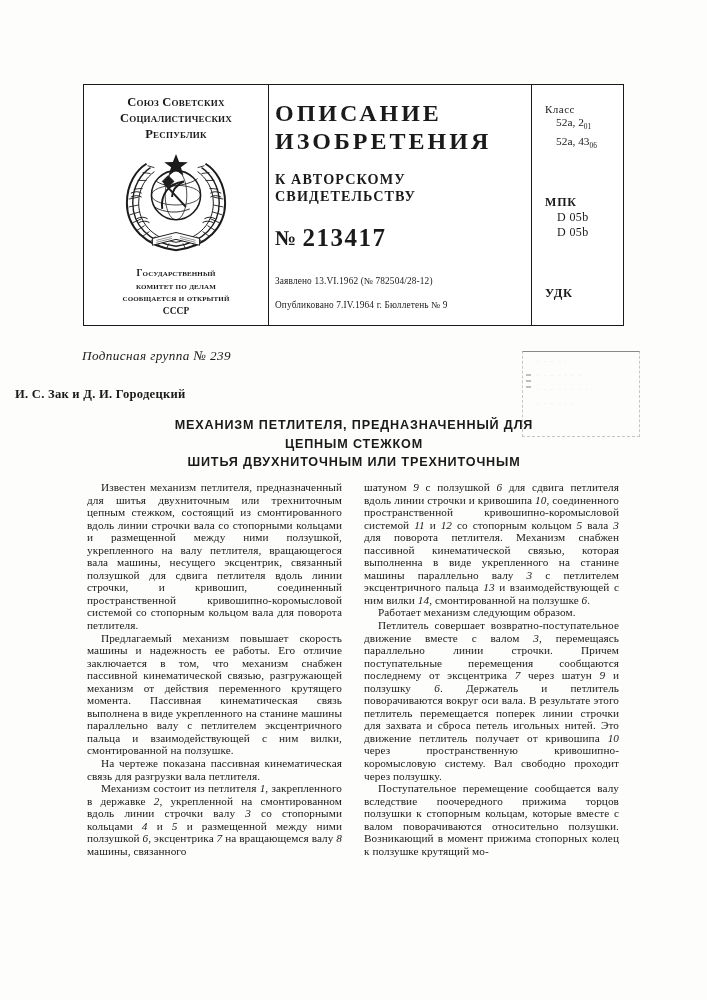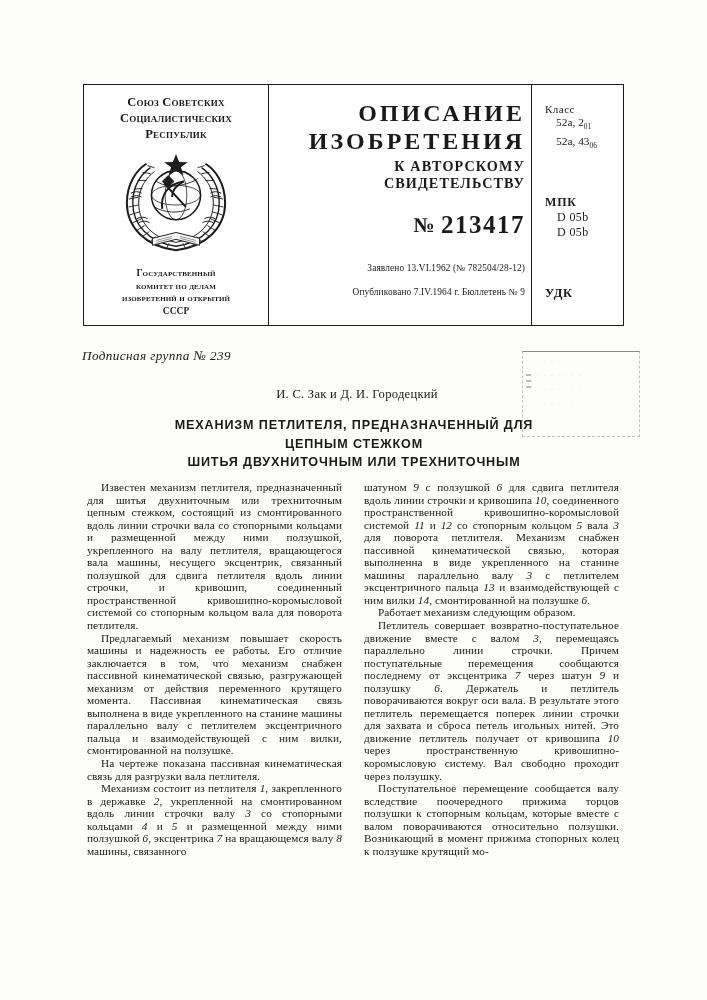--- a/index.html
+++ b/index.html
@@ -40,21 +40,21 @@
     display: flex;
     flex-direction: column;
     align-items: center;
     justify-content: space-between;
     padding: 9px 4px 8px 4px;
   }
   .hdr-col-mid {
     flex: 1;
     box-sizing: border-box;
     padding: 12px 6px 8px 6px;
-    text-align: right;
+    text-align: left;
     position: relative;
   }
   .hdr-col-right {
     width: 92px;
     border-left: 1.6px solid #1a1a1a;
     box-sizing: border-box;
     padding: 18px 4px 8px 13px;
     font-family: "Liberation Serif", serif;
   }
 
@@ -104,21 +104,21 @@
     font-weight: bold;
     font-size: 24px;
     letter-spacing: 3px;
     line-height: 28px;
   }
   .k-avtorskomu {
     font-family: "Liberation Serif", serif;
     font-weight: bold;
     font-size: 14.2px;
     letter-spacing: 1.1px;
-    margin-top: 3px;
+    margin-top: 16px;
   }
   .patent-no {
     font-family: "Liberation Serif", serif;
     font-weight: bold;
     font-size: 25px;
     letter-spacing: 1.5px;
     margin-top: 19px;
   }
   .patent-no .nosign {
     font-size: 21px;
@@ -208,25 +208,24 @@
     left: 3px; top: 22px;
     width: 5px; height: 22px;
   }
   .stamp-bars i {
     display:block; height:2px; background:#8c8c8c; margin-bottom:4px;
   }
 
   
   .authors {
     position: absolute;
-    left: 7px; right: 0;
+    left: 15px; right: 0;
     top: 387px;
-    text-align: center;
-    font-family: "Liberation Serif", serif;
-    font-weight: normal;
+    font-family: "Liberation Serif", serif;
+    font-weight: bold;
     font-size: 12.6px;
     letter-spacing: 0.25px;
   }
   .doc-title {
     position: absolute;
     left: 80px;
     width: 548px;
     top: 416px;
     text-align: center;
     font-family: "Liberation Sans", sans-serif;
@@ -325,21 +324,21 @@
             <path d="M106 46 C102 44 98 44 95 46 M106 50 C102 48 98 48 95 50"></path>
             <path d="M20 72 C24 70 28 70 31 72 M22 76 C26 74 30 74 33 76"></path>
             <path d="M100 72 C96 70 92 70 89 72 M98 76 C94 74 90 74 87 76"></path>
           </g>
         </svg>
       </div>
 
       <div class="sssr-bottom">
         <div>Государственный</div>
         <div>комитет по делам</div>
-        <div>изобретений и открытий</div>
+        <div>сообщается и открытий</div>
         <div>СССР</div>
       </div>
     </div>
 
     <div class="hdr-col-mid">
       <div class="opisanie">ОПИСАНИЕ</div>
       <div class="izobreteniya">ИЗОБРЕТЕНИЯ</div>
       <div class="k-avtorskomu">К АВТОРСКОМУ СВИДЕТЕЛЬСТВУ</div>
       <div class="patent-no">
         <span class="nosign">№</span><span>213417</span>

